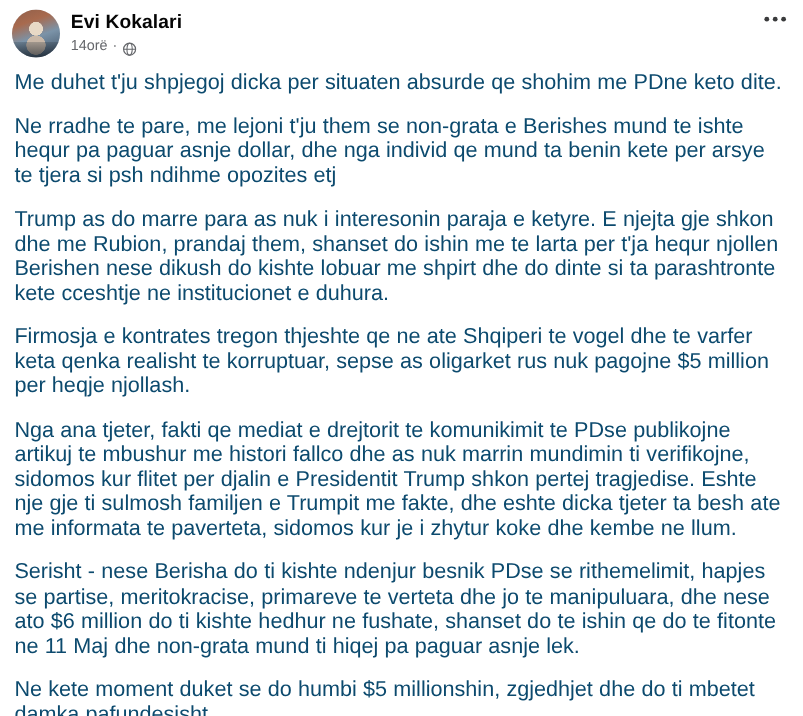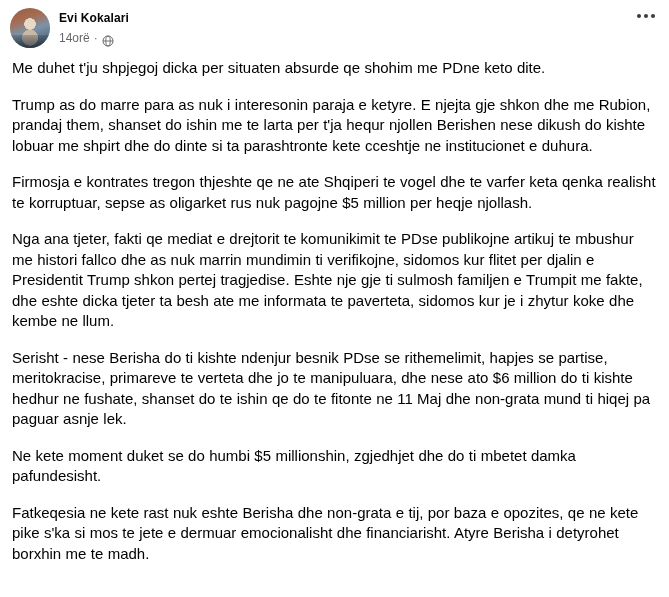--- a/index.html
+++ b/index.html
@@ -49,21 +49,21 @@
     height: 13px;
     background: linear-gradient(180deg, rgba(40,50,60,0.25), rgba(20,28,36,0.65));
   }
   .header-text {
     display: flex;
     flex-direction: column;
     justify-content: center;
     padding-top: 1px;
   }
   .author-name {
-    font-size: 12px;
+    font-size: 16px;
     font-weight: bold;
     line-height: 19px;
     color: #050505;
     letter-spacing: 0.1px;
   }
   .meta-row {
     display: flex;
     align-items: flex-end;
     font-size: 12px;
     color: #65676b;
@@ -97,23 +97,23 @@
     height: 4px;
     border-radius: 50%;
     background: #3a3b3c;
     display: block;
   }
   .post-body {
     padding: 6px 12px 10px 12px;
   }
   .post-body p {
     margin: 0 0 16px 0;
-    font-size: 15px;
+    font-size: 18px;
     line-height: 20.5px;
-    color: #000000;
+    color: #0c4a6e;
     text-align: left;
     word-spacing: 0.2px;
   }
   .post-body p:last-child {
     margin-bottom: 0;
   }
 </style>
 </head>
 <body>
 
@@ -140,20 +140,21 @@
     </div>
     <div class="menu-dots">
       <span></span>
       <span></span>
       <span></span>
     </div>
   </div>
 
   <div class="post-body">
     <p>Me duhet t'ju shpjegoj dicka per situaten absurde qe shohim me PDne keto dite.</p>
+    <p>Ne rradhe te pare, me lejoni t'ju them se non-grata e Berishes mund te ishte hequr pa paguar asnje dollar, dhe nga individ qe mund ta benin kete per arsye te tjera si psh ndihme opozites etj</p>
     <p>Trump as do marre para as nuk i interesonin paraja e ketyre. E njejta gje shkon dhe me Rubion, prandaj them, shanset do ishin me te larta per t'ja hequr njollen Berishen nese dikush do kishte lobuar me shpirt dhe do dinte si ta parashtronte kete cceshtje ne institucionet e duhura.</p>
     <p>Firmosja e kontrates tregon thjeshte qe ne ate Shqiperi te vogel dhe te varfer keta qenka realisht te korruptuar, sepse as oligarket rus nuk pagojne $5 million per heqje njollash.</p>
     <p>Nga ana tjeter, fakti qe mediat e drejtorit te komunikimit te PDse publikojne artikuj te mbushur me histori fallco dhe as nuk marrin mundimin ti verifikojne, sidomos kur flitet per djalin e Presidentit Trump shkon pertej tragjedise. Eshte nje gje ti sulmosh familjen e Trumpit me fakte, dhe eshte dicka tjeter ta besh ate me informata te paverteta, sidomos kur je i zhytur koke dhe kembe ne llum.</p>
     <p>Serisht - nese Berisha do ti kishte ndenjur besnik PDse se rithemelimit, hapjes se partise, meritokracise, primareve te verteta dhe jo te manipuluara, dhe nese ato $6 million do ti kishte hedhur ne fushate, shanset do te ishin qe do te fitonte ne 11 Maj dhe non-grata mund ti hiqej pa paguar asnje lek.</p>
     <p>Ne kete moment duket se do humbi $5 millionshin, zgjedhjet dhe do ti mbetet damka pafundesisht.</p>
     <p>Fatkeqesia ne kete rast nuk eshte Berisha dhe non-grata e tij, por baza e opozites, qe ne kete pike s'ka si mos te jete e dermuar emocionalisht dhe financiarisht. Atyre Berisha i detyrohet borxhin me te madh.</p>
   </div>
 
 </div>
 

